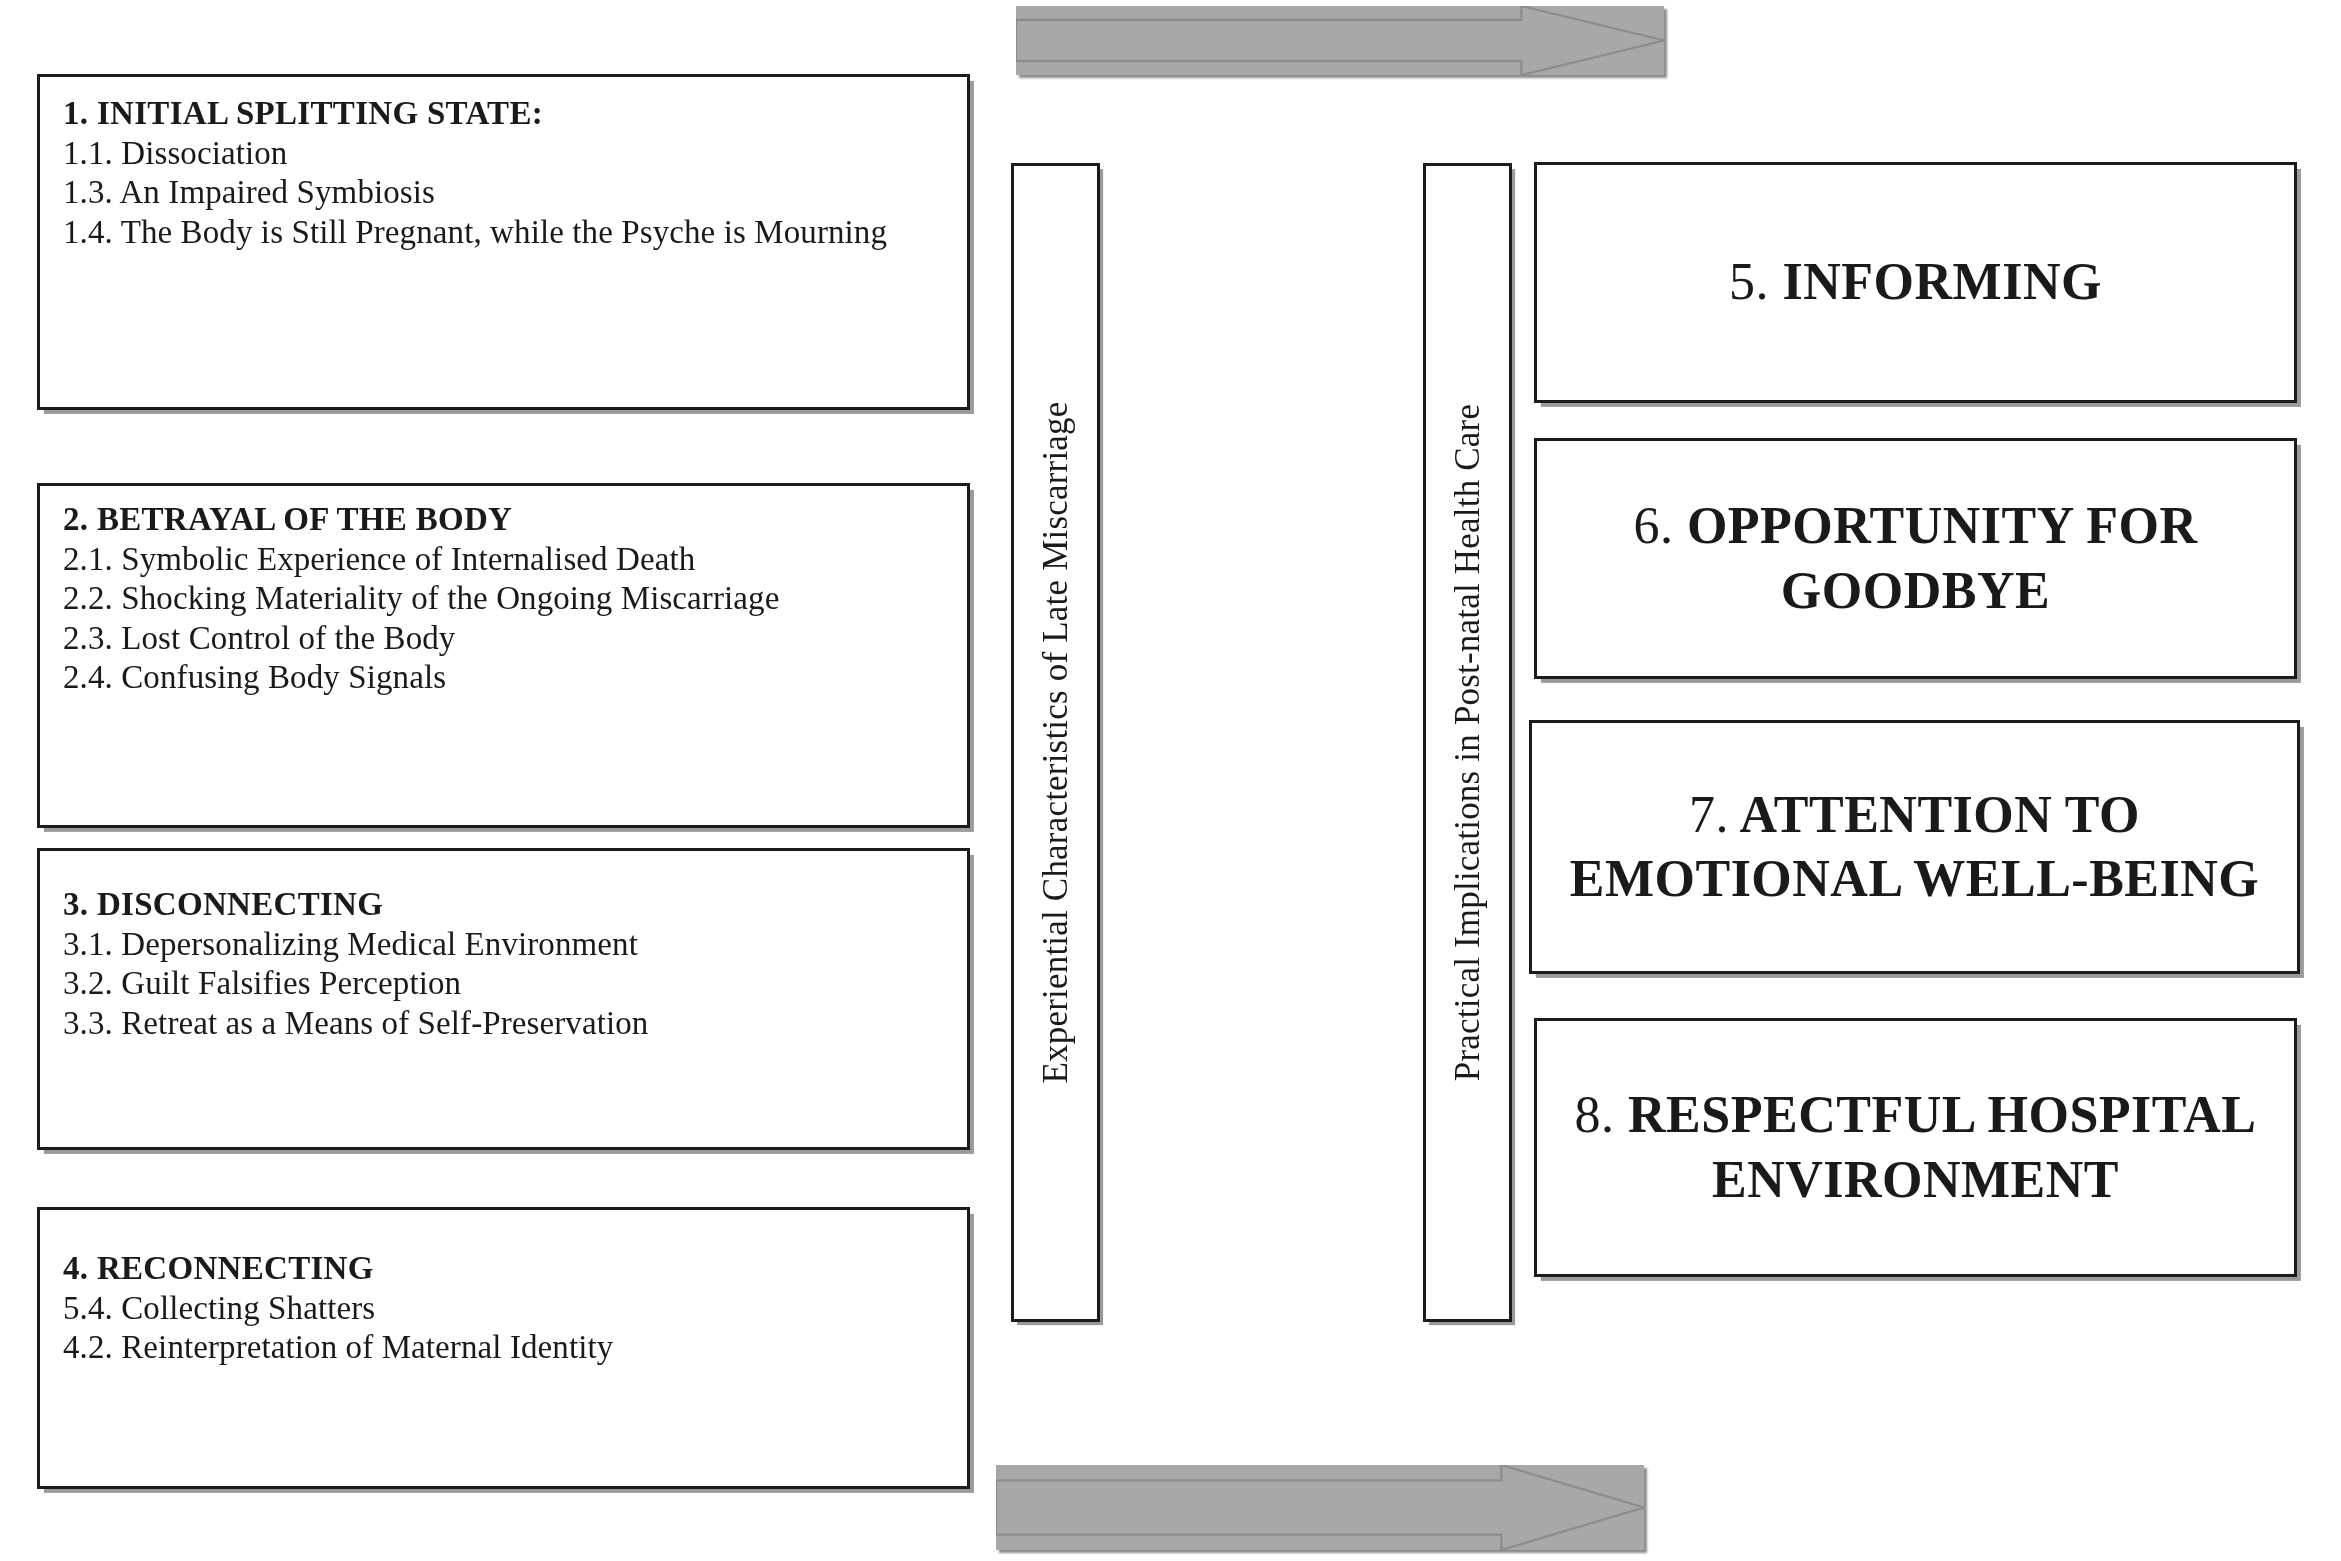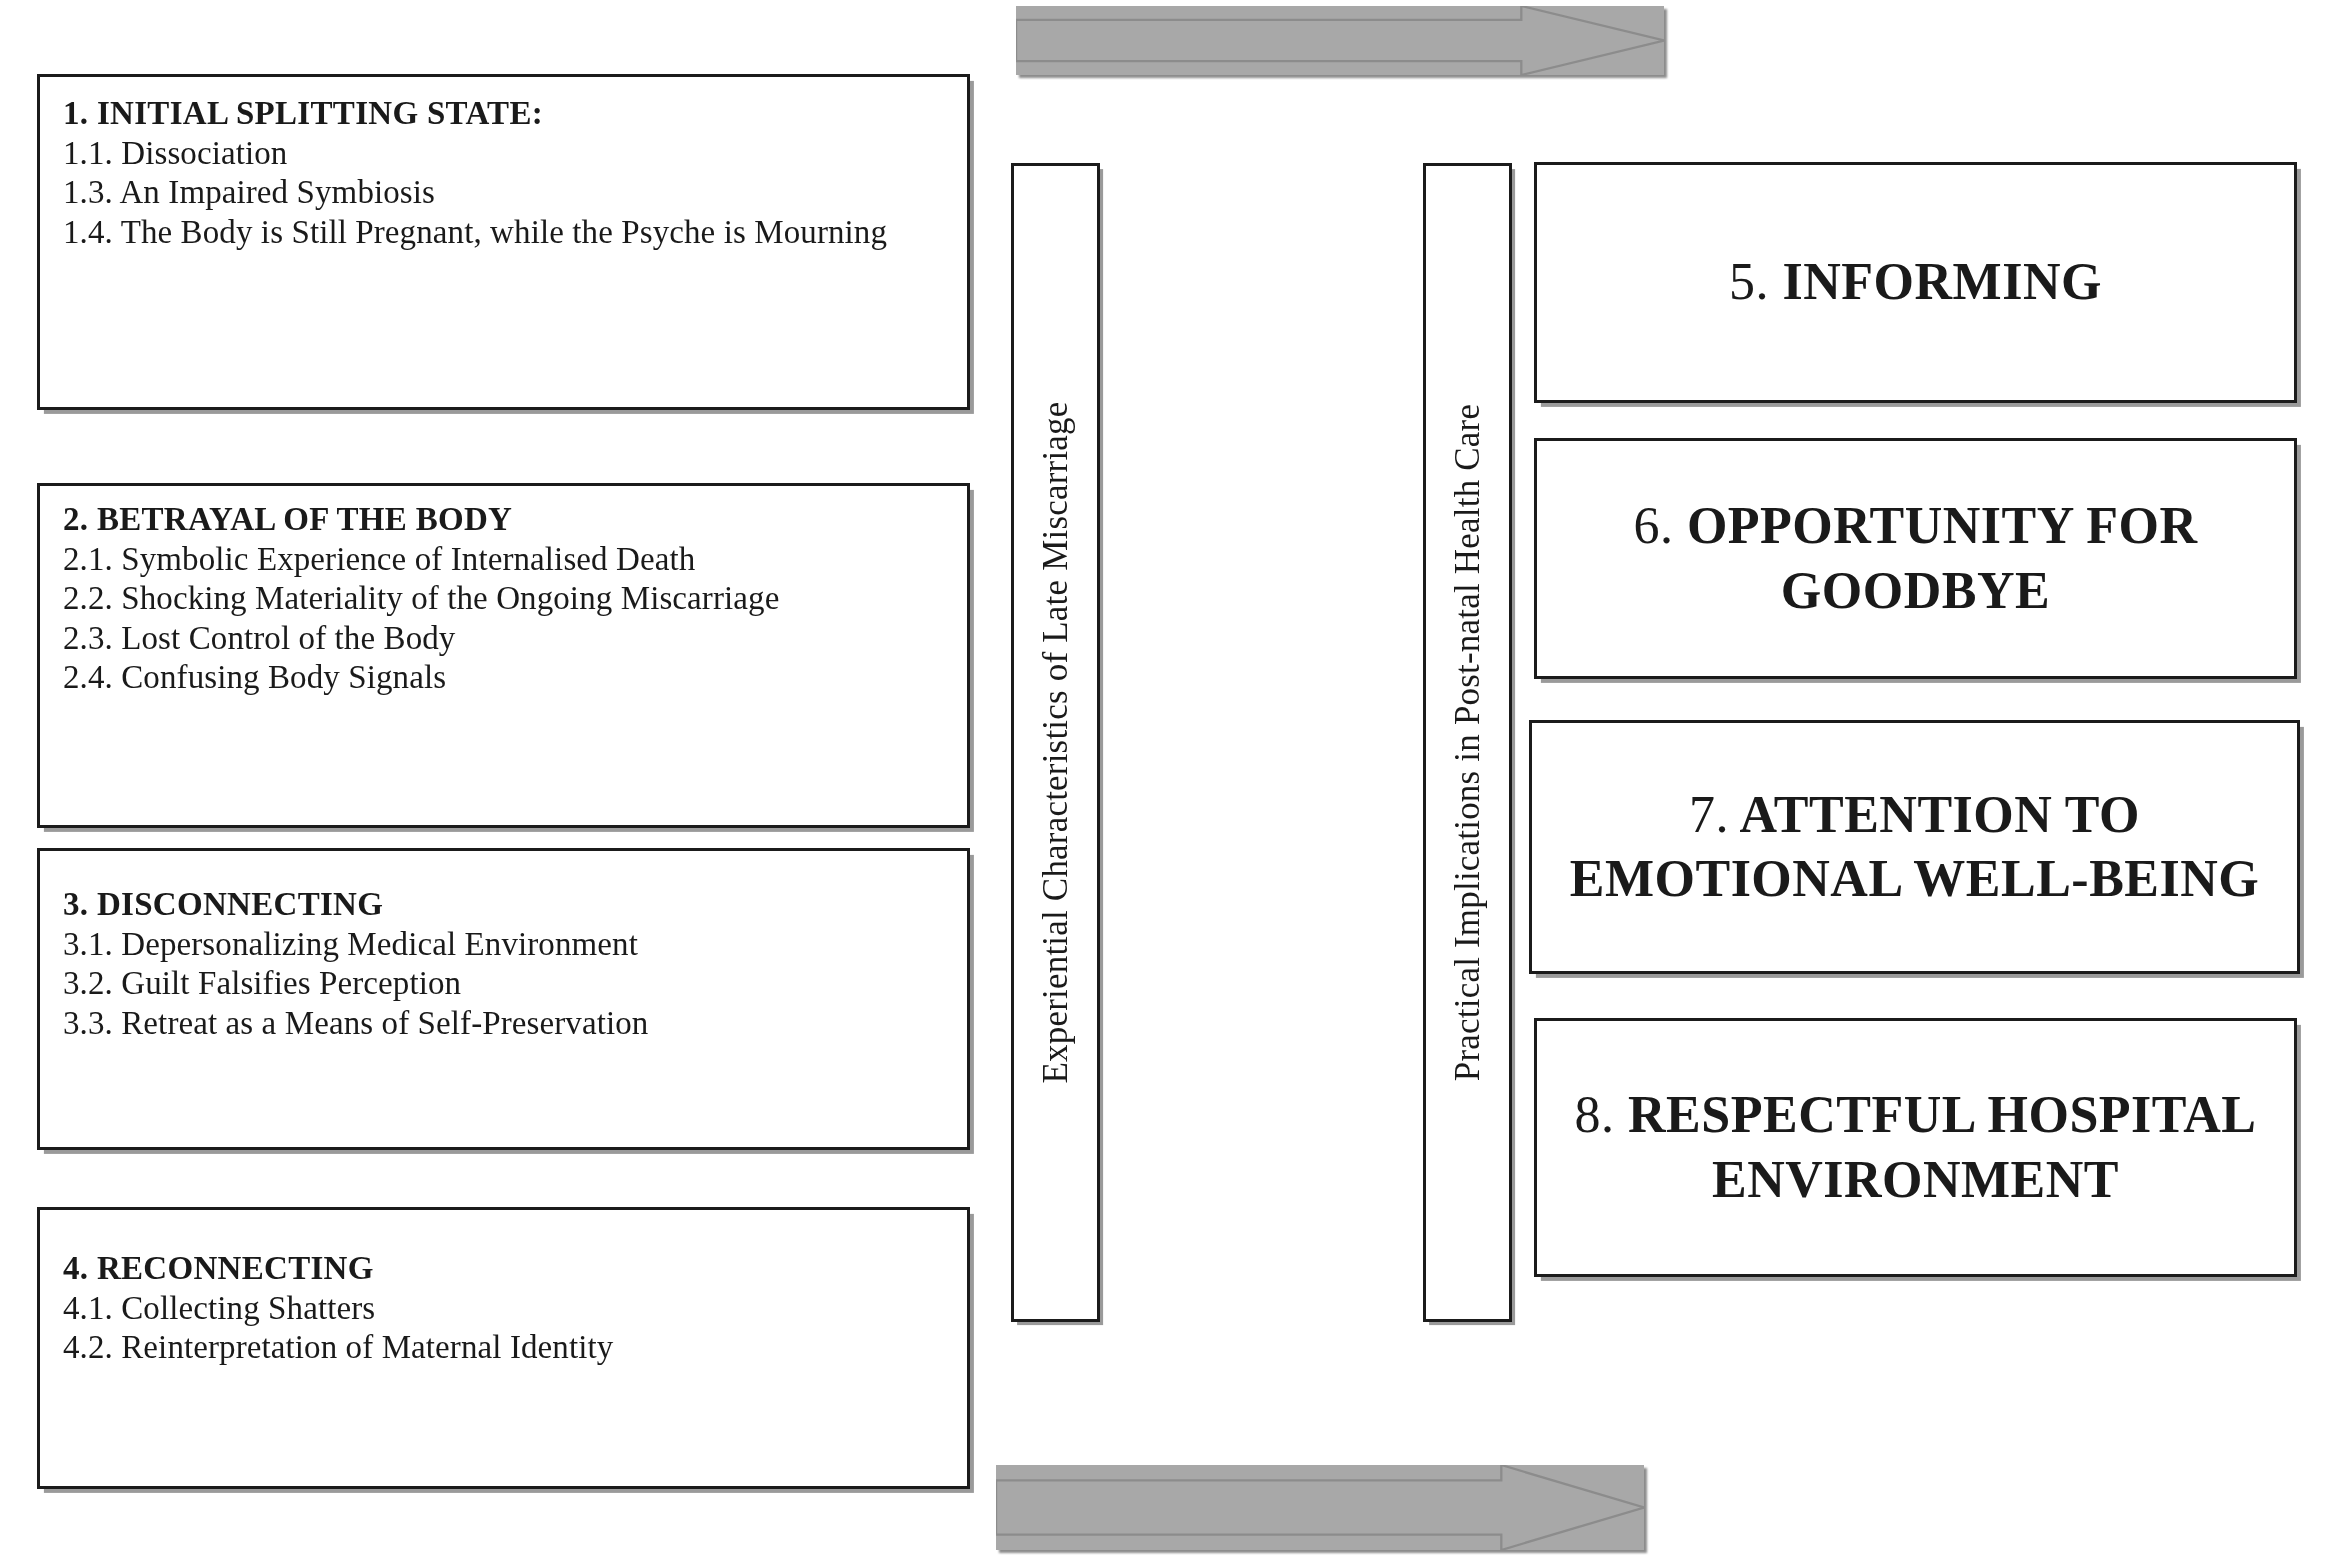--- a/index.html
+++ b/index.html
@@ -115,21 +115,21 @@
 
   <div class="flow-box theme-box" style="left:37px; top:848px; width:933px; height:302px; padding-top:34px;">
     <div class="theme-title">3. DISCONNECTING</div>
     <div class="theme-sub">3.1. Depersonalizing Medical Environment</div>
     <div class="theme-sub">3.2. Guilt Falsifies Perception</div>
     <div class="theme-sub">3.3. Retreat as a Means of Self-Preservation</div>
   </div>
 
   <div class="flow-box theme-box" style="left:37px; top:1207px; width:933px; height:282px; padding-top:39px;">
     <div class="theme-title">4. RECONNECTING</div>
-    <div class="theme-sub">4.1. Collecting Shatters</div>
+    <div class="theme-sub">5.4. Collecting Shatters</div>
     <div class="theme-sub">4.2. Reinterpretation of Maternal Identity</div>
   </div>
 
   <div class="side-label" style="left:1011px; top:163px; width:89px; height:1159px;">
     <span>Experiential Characteristics of Late Miscarriage</span>
   </div>
 
   <div class="side-label" style="left:1423px; top:163px; width:89px; height:1159px;">
     <span>Practical Implications in Post-natal Health Care</span>
   </div>

